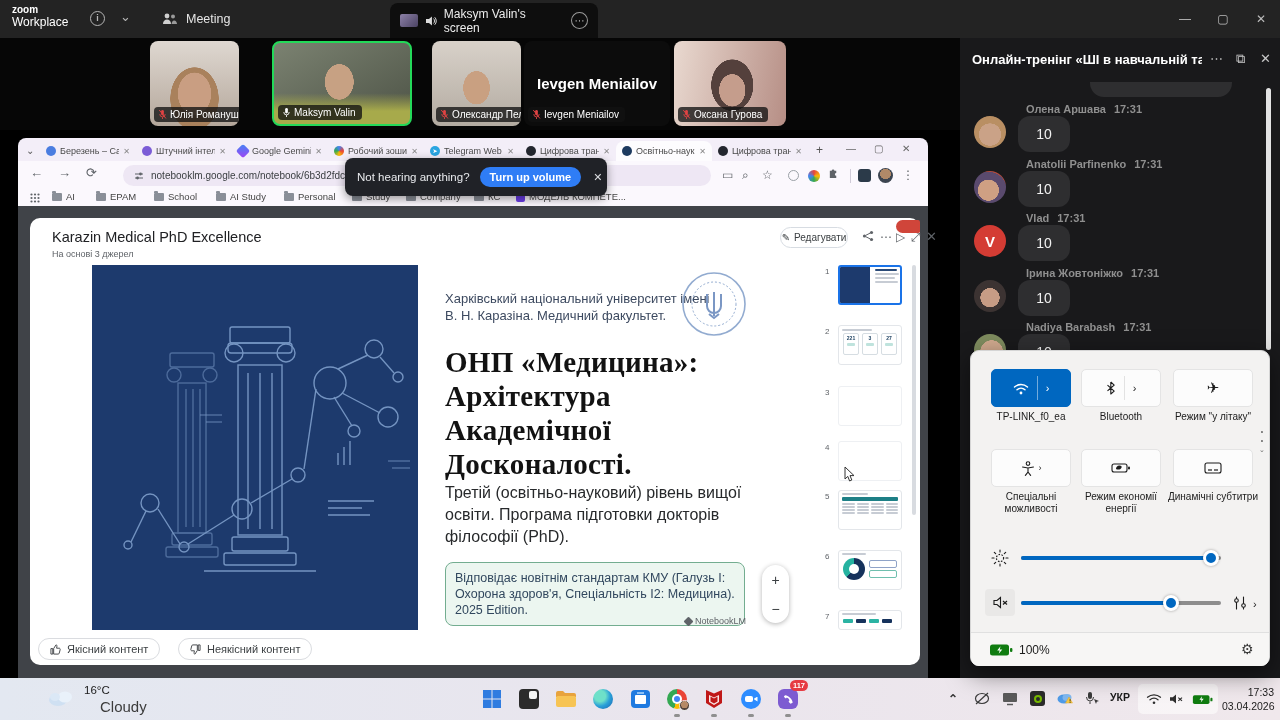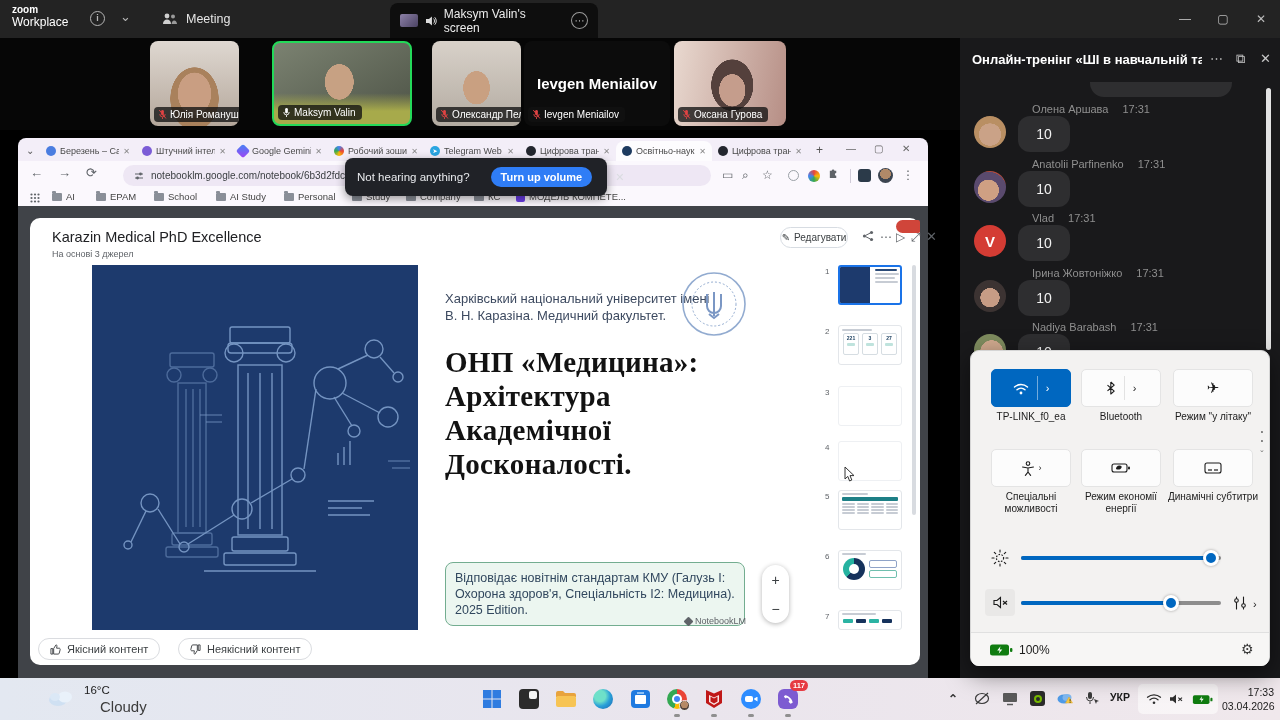--- a/index.html
+++ b/index.html
@@ -96,32 +96,32 @@
   .m1nav{width:30px;height:100%;background:#1d3a6d;float:left}
   .mline{height:2px;background:#c7ccd4;border-radius:1px;margin:2px 3px}
   .statbox{width:16px;height:22px;border:.5px solid #d6dde2;border-radius:2px;font-size:5px;
            font-weight:700;color:#1d4060;text-align:center;padding-top:1px}
   .statbox i{display:block;width:8px;height:3px;background:#bfe3dd;margin:2px auto 0;border-radius:1px;font-style:normal}
   .donut{width:22px;height:22px;border-radius:50%;background:conic-gradient(#16325c 0 62%,#25b2a0 62% 100%);position:relative}
   .donut:after{content:"";position:absolute;left:6px;top:6px;width:10px;height:10px;background:#fff;border-radius:50%}
 
   
   .notif{left:345px;top:158px;width:262px;height:38px;background:#202227;border-radius:8px;
-         display:flex;align-items:center;gap:21px;padding:0 12px;z-index:6;box-shadow:0 3px 10px rgba(0,0,0,.4)}
+         display:flex;align-items:center;gap:10px;padding:0 12px;z-index:6;box-shadow:0 3px 10px rgba(0,0,0,.4)}
   .notif .txt{color:#e8eaed;font-size:11.5px;white-space:nowrap}
   .notif .btn{background:#2f7df6;color:#fff;font-size:11px;font-weight:700;border-radius:13px;padding:4px 10px;white-space:nowrap}
   .notif .x{color:#dadce0;font-size:11px;margin-left:2px}
 
   
   .chat{left:960px;top:38px;width:320px;height:640px;background:#19191b}
   .chat-title{left:12px;top:14px;width:230px;font-size:13px;font-weight:700;color:#fff;
               white-space:nowrap;overflow:hidden}
   .chatico{top:13px;color:#c9c9c9;font-size:13px}
   .cmsg-name{font-size:12.5px;font-weight:700;color:#58a6dd;position:absolute;left:58px}
-  .cmsg-name span{font-weight:400;color:#8f8f8f;font-size:11px;margin-left:14px}
+  .cmsg-name span{font-weight:700;color:#8f8f8f;font-size:11px;margin-left:8px}
   .cavatar{position:absolute;left:14px;width:32px;height:32px;border-radius:50%}
   .cbubble{position:absolute;left:58px;width:52px;height:36px;background:#2e2e30;border-radius:12px;
            color:#f1f1f1;font-size:14px;display:flex;align-items:center;justify-content:center}
   .cscroll{left:306px;top:50px;width:5px;height:262px;background:#e3e3e3;border-radius:3px}
   .av1{background:radial-gradient(circle at 50% 58%,#caa287 0 45%,#b98f63 46% 75%,#8a6a48 76%)}
   .av2{background:radial-gradient(circle at 45% 60%,#cfa083 0 40%,#5a4a6e 41% 70%,#b04a3e 71%)}
   .av3{background:#d43c34;color:#fff;display:flex;align-items:center;justify-content:center;font-size:15px;font-weight:700}
   .av4{background:radial-gradient(circle at 50% 55%,#c79c85 0 40%,#3c3332 41%)}
   .av5{background:radial-gradient(circle at 55% 55%,#d0a98e 0 45%,#7e8b5e 46% 75%,#c2c8bb 76%)}
 
@@ -469,20 +469,21 @@
               <path d="M27 24v12a7 7 0 0 0 14 0V24"></path>
                 <line x1="34" y1="22" x2="34" y2="46"></line>
                 <path d="M29 44l5 4 5-4"></path>
             </g>
           </svg>
         </div>
         <div class="abs stitle" style="top:128px">ОНП «Медицина»:</div>
         <div class="abs stitle" style="top:162px">Архітектура</div>
         <div class="abs stitle" style="top:196px">Академічної</div>
         <div class="abs stitle" style="top:230px">Досконалості.</div>
+        <div class="abs sbody">Третій (освітньо-науковий) рівень вищої освіти. Програма підготовки докторів філософії (PhD).</div>
         <div class="abs sbadge">Відповідає новітнім стандартам КМУ (Галузь І: Охорона здоров'я, Спеціальність І2: Медицина). 2025 Edition.</div>
         <div class="abs watermark">
           <span style="width:7px;height:7px;background:#5f6368;border-radius:1px;transform:rotate(45deg)"></span>
           <span>NotebookLM</span>
         </div>
 
         <div class="abs zoomctl">
           <span>+</span>
           <span>−</span>
         </div>

